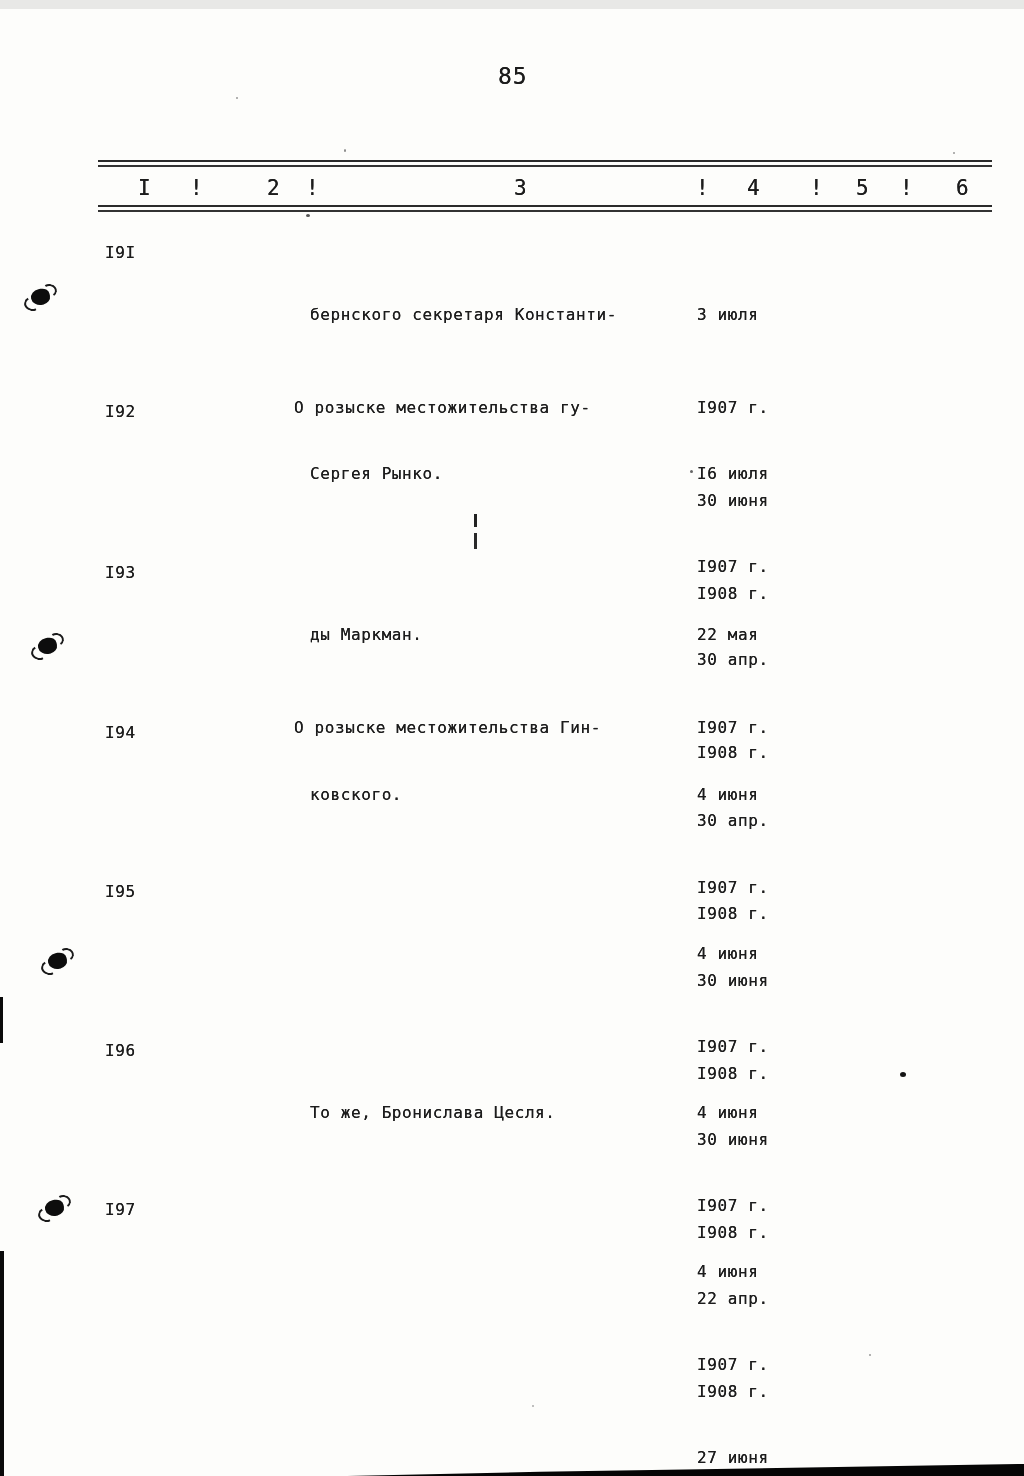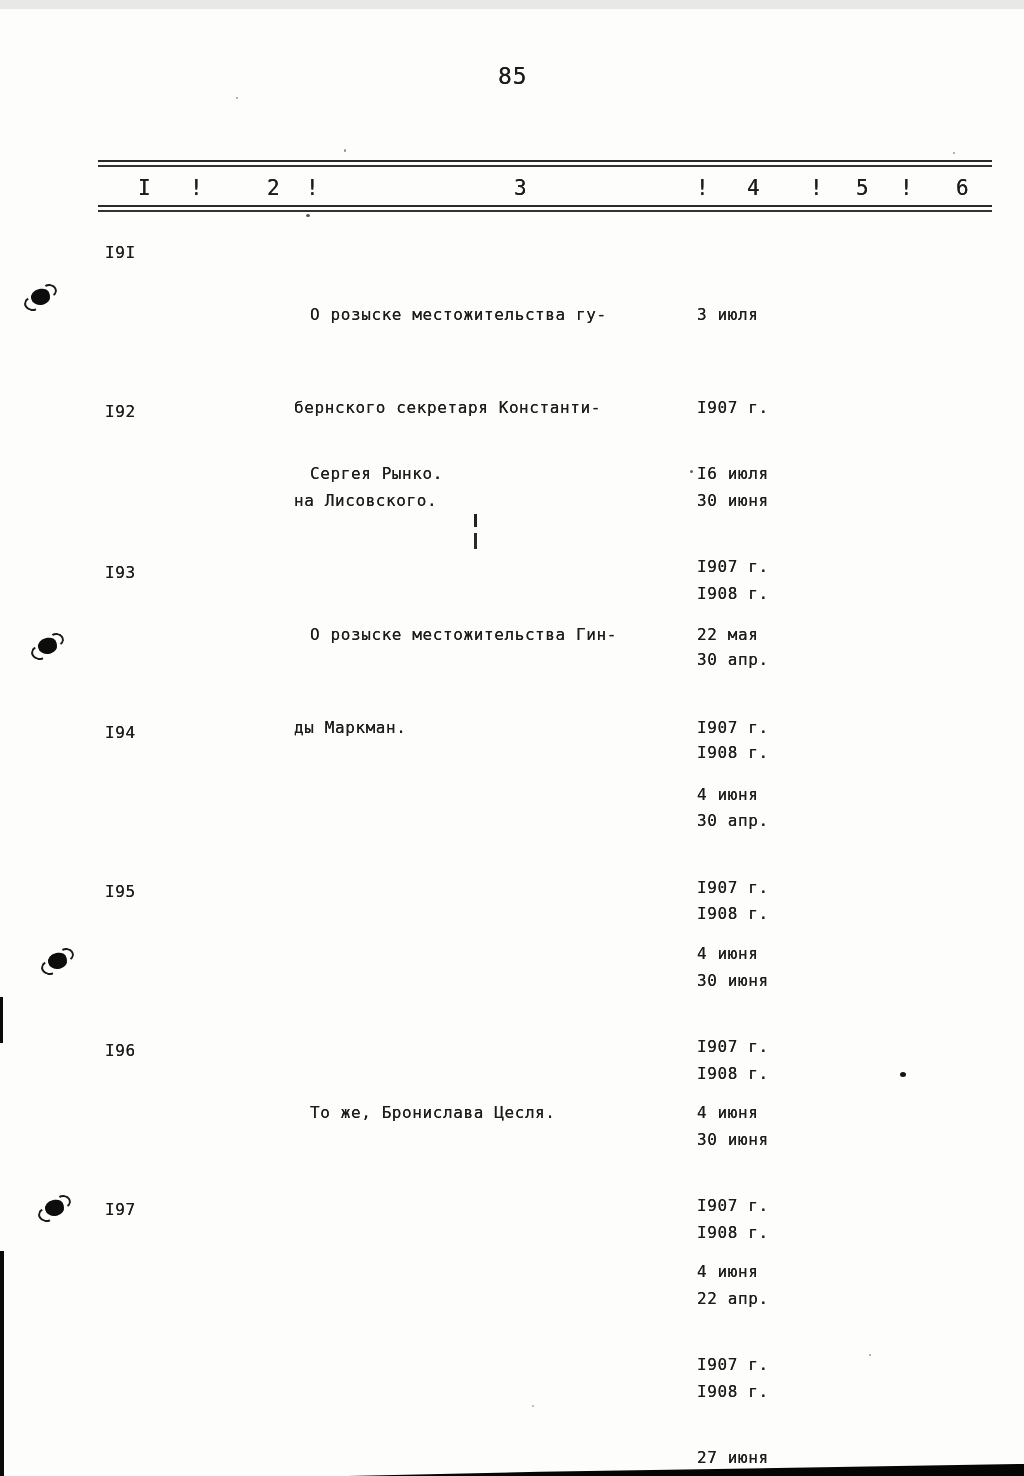--- a/index.html
+++ b/index.html
@@ -76,23 +76,22 @@
     <span class="col-label" style="left:856px">5</span>
     <span class="col-label" style="left:900px">!</span>
     <span class="col-label" style="left:956px">6</span>
     <div class="rule r3"></div>
     <div class="rule r4"></div>
   </div>
 
   <div class="entry txt" style="top:228px">
     <div class="no">I9I</div>
     <div class="desc">
+      <div class="line">бернского секретаря Константи-</div>
       <div class="line">О розыске местожительства гу-</div>
-      <div class="line">бернского секретаря Константи-</div>
-      <div class="line">на Лисовского.</div>
     </div>
     <div class="dates">
       <div class="line">3 июля</div>
       <div class="line">I907 г.</div>
       <div class="line">30 июня</div>
       <div class="line">I908 г.</div>
     </div>
   </div>
 
   <div class="entry txt" style="top:387px">
@@ -104,34 +103,35 @@
       <div class="line">I6 июля</div>
       <div class="line">I907 г.</div>
       <div class="line">30 апр.</div>
       <div class="line">I908 г.</div>
     </div>
   </div>
 
   <div class="entry txt" style="top:548px">
     <div class="no">I93</div>
     <div class="desc">
+      <div class="line">ды Маркман.</div>
       <div class="line">О розыске местожительства Гин-</div>
-      <div class="line">ды Маркман.</div>
     </div>
     <div class="dates">
       <div class="line">22 мая</div>
       <div class="line">I907 г.</div>
       <div class="line">30 апр.</div>
       <div class="line">I908 г.</div>
     </div>
   </div>
 
   <div class="entry txt" style="top:708px">
     <div class="no">I94</div>
     <div class="desc">
+      <div class="line">ковского.</div>
     </div>
     <div class="dates">
       <div class="line">4 июня</div>
       <div class="line">I907 г.</div>
       <div class="line">30 июня</div>
       <div class="line">I908 г.</div>
     </div>
   </div>
 
   <div class="entry txt" style="top:867px">

